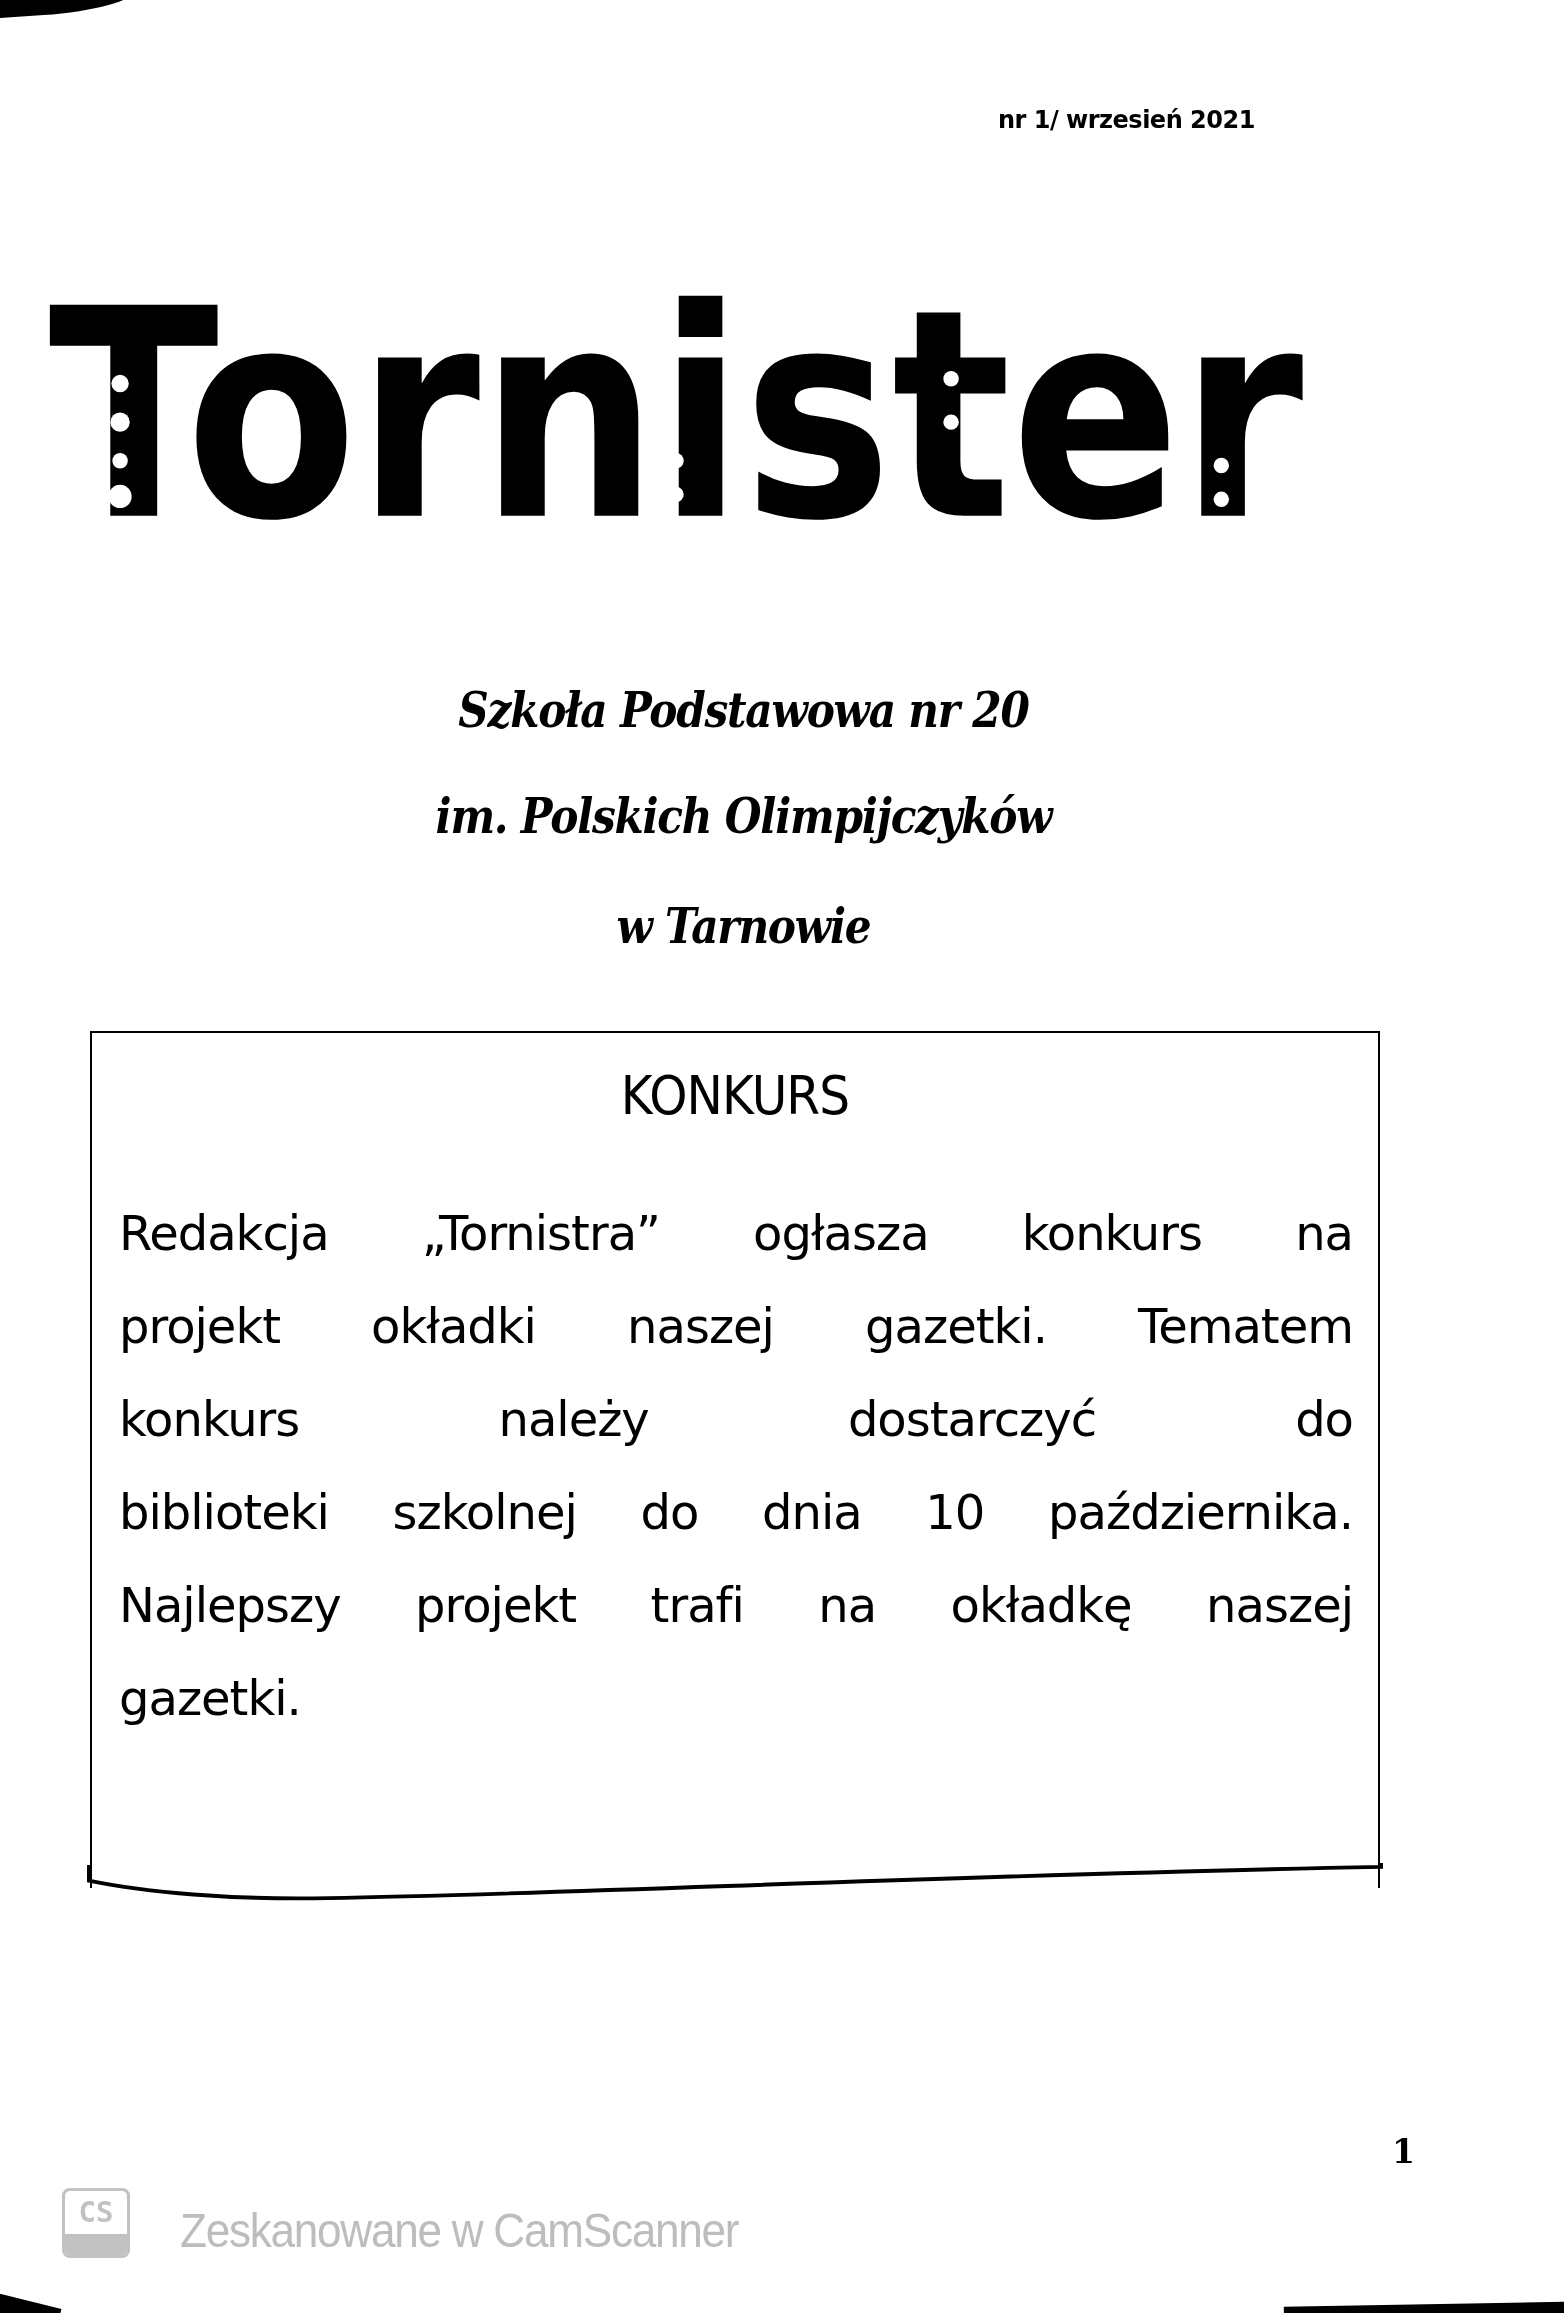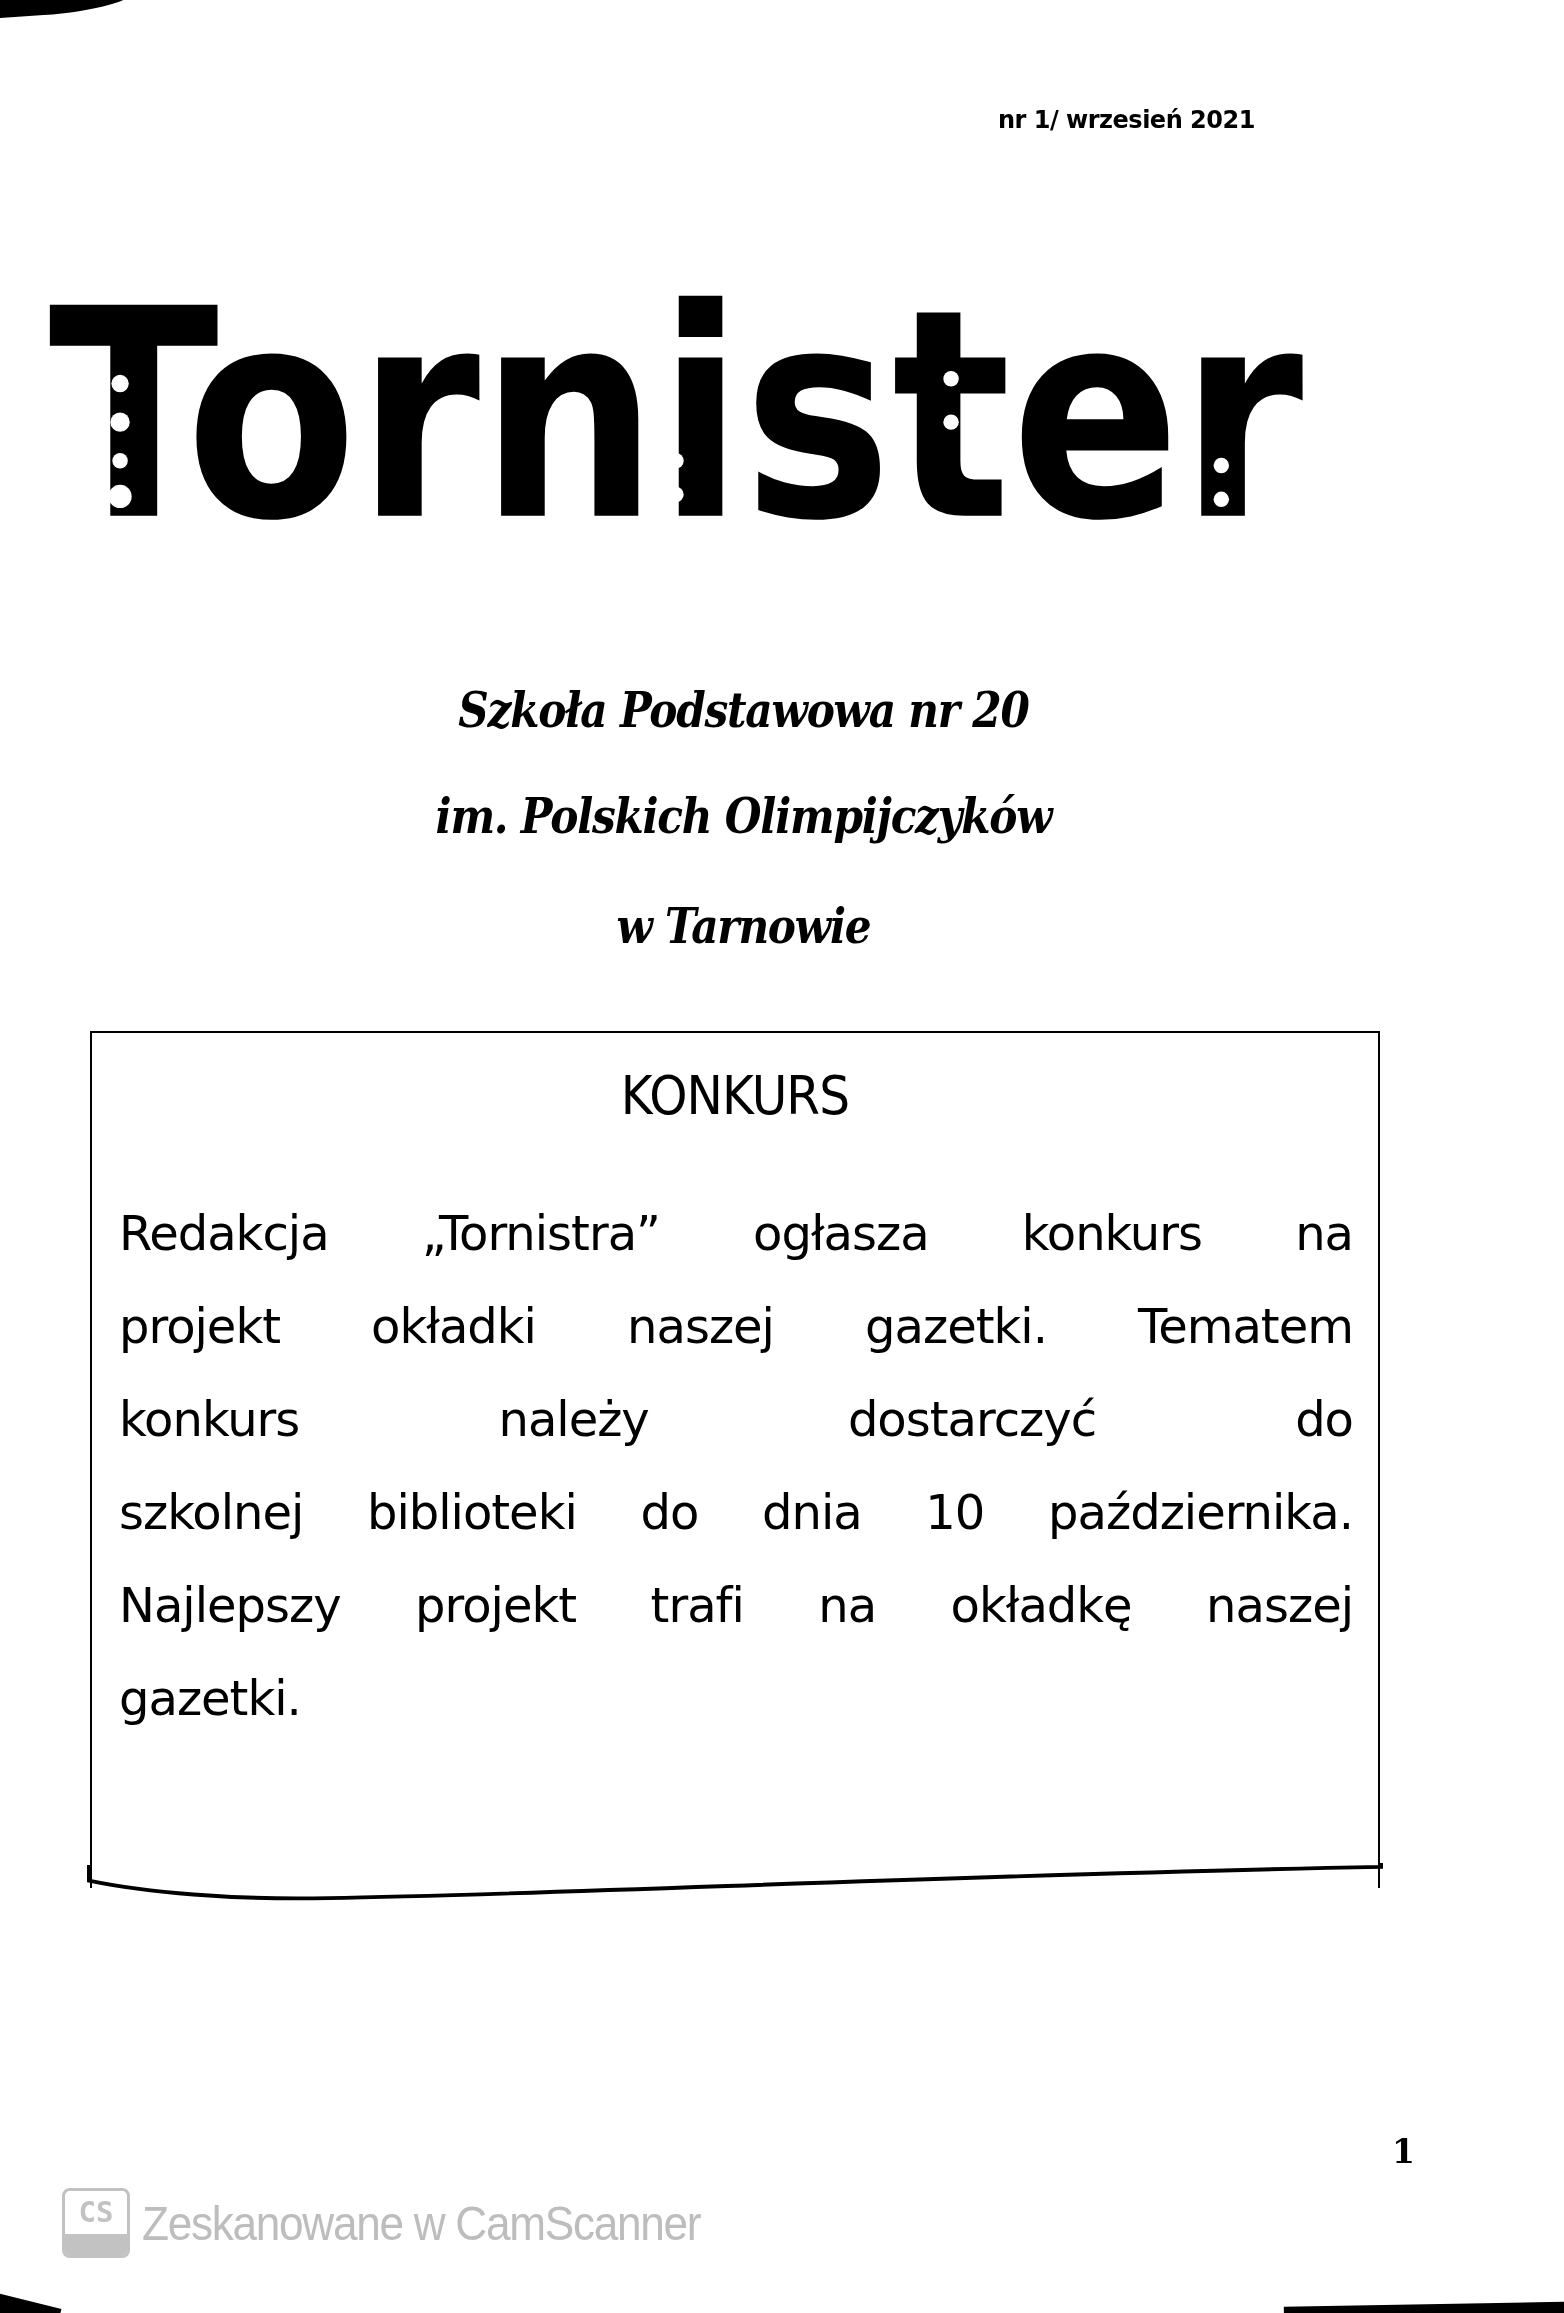--- a/index.html
+++ b/index.html
@@ -115,22 +115,23 @@
       position: absolute;
       left: 1392px; top: 2132px;
       font-family: "DejaVu Serif", serif;
       font-weight: bold;
       font-size: 33px;
     }
     .watermark {
       position: absolute;
       left: 62px; top: 2188px;
       display: flex;
-      align-items: center;
+      align-items: flex-end;
       color: #c2c2c2;
+      gap: 38px;
     }
     .cs-logo {
       width: 68px; height: 70px;
       border: 3.9px solid #c2c2c2;
       border-radius: 7.7px;
       box-sizing: border-box;
       position: relative;
       display: flex;
       align-items: flex-start;
       justify-content: center;
@@ -211,22 +212,22 @@
       <span>gazetki.</span>
       <span>Tematem</span>
     </div>
     <div class="line">
       <span>konkurs</span>
       <span>należy</span>
       <span>dostarczyć</span>
       <span>do</span>
     </div>
     <div class="line">
+      <span>biblioteki</span>
       <span>szkolnej</span>
-      <span>biblioteki</span>
       <span>do</span>
       <span>dnia</span>
       <span>10</span>
       <span>października.</span>
     </div>
     <div class="line">
       <span>Najlepszy</span>
       <span>projekt</span>
       <span>trafi</span>
       <span>na</span>

